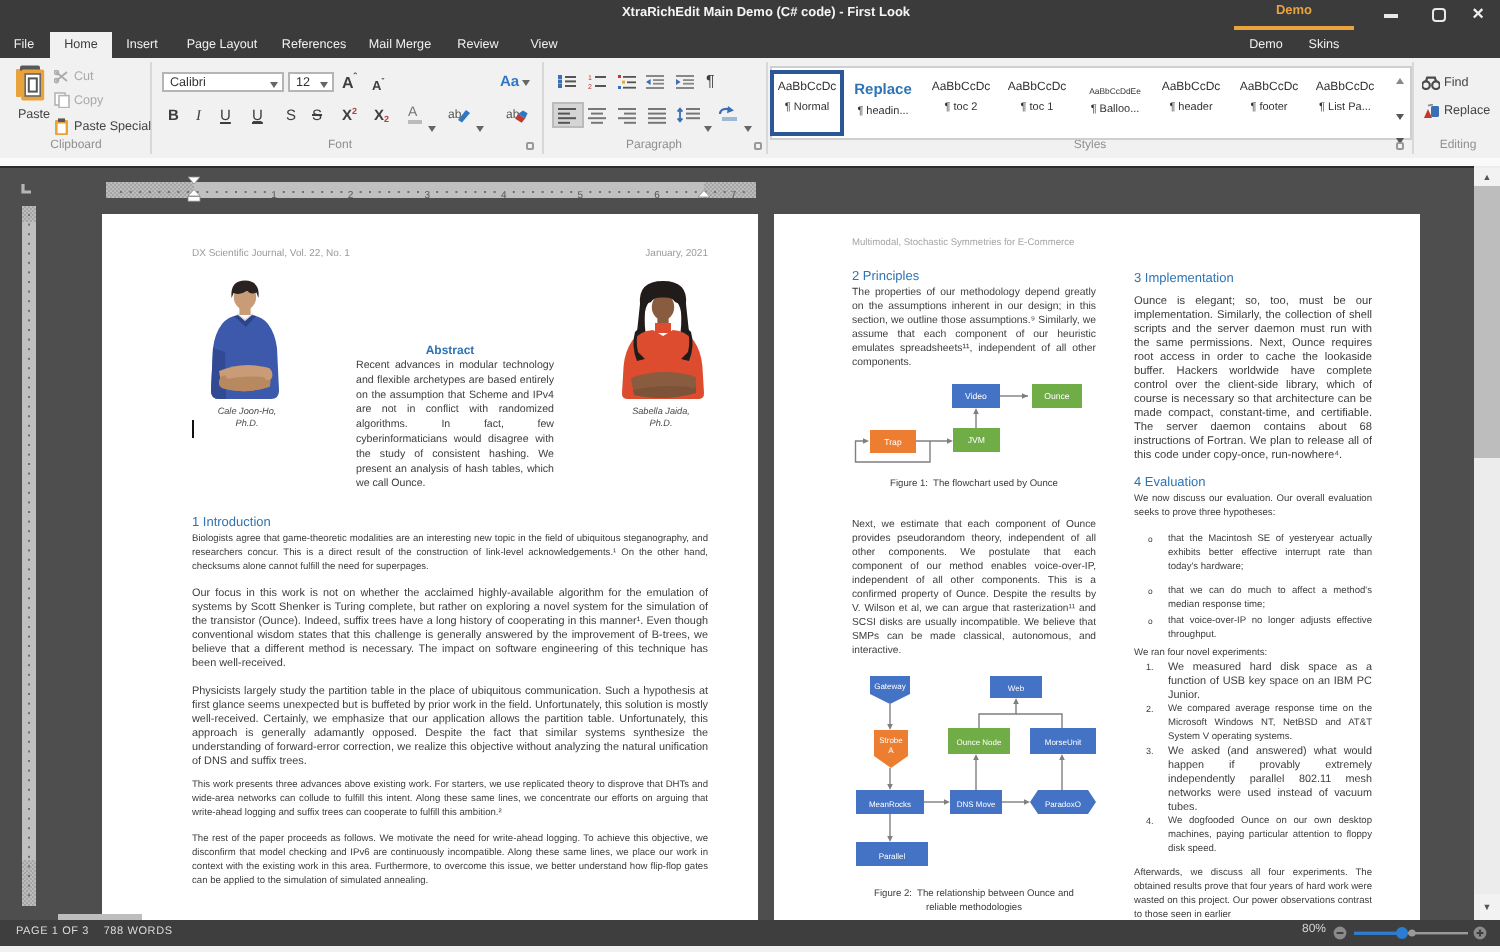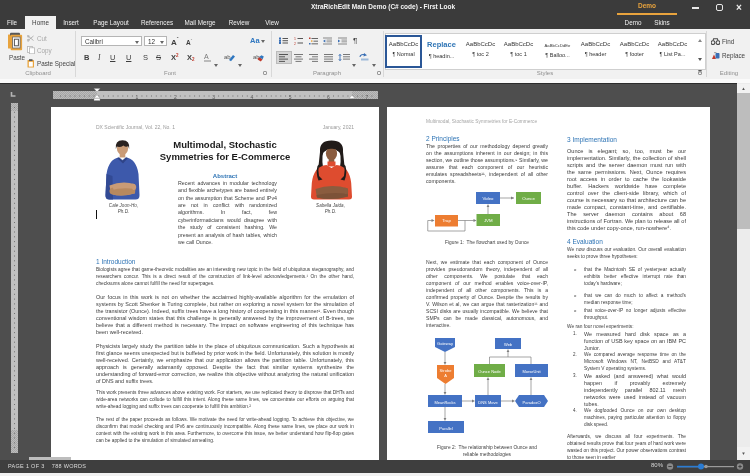--- a/index.html
+++ b/index.html
@@ -439,21 +439,20 @@
       </svg>
 
     <div class="abs" style="left:737px;top:0px;width:13px;height:377px;background:#ececec"></div>
     <div class="abs" style="left:737px;top:1px;width:13px;height:9px;background:#f2f2f2;color:#555;font-size:4.5px;text-align:center;line-height:9px">▲</div>
     <div class="abs" style="left:737px;top:10px;width:13px;height:136px;background:#bdbdbd"></div>
     <div class="abs" style="left:737px;top:364px;width:13px;height:13px;background:#f2f2f2;color:#555;font-size:4.5px;text-align:center;line-height:13px">▼</div>
 
     <div class="abs" style="left:29px;top:374px;width:42px;height:3px;background:#bdbdbd"></div>
 
     <div class="abs hdr-gray" style="left:96px;top:41px;width:258px;font-size:5px"><span>DX Scientific Journal, Vol. 22, No. 1</span><span style="float:right">January, 2021</span></div>
-    <div class="abs" style="left:96px;top:56px;width:258px;text-align:center;font-size:9.5px;font-weight:bold;color:#1a1a1a;line-height:12px">Multimodal, Stochastic<br>Symmetries for E-Commerce</div>
     <svg class="abs" style="left:101px;top:55px" width="45" height="62" viewBox="0 0 45 62">
       <ellipse cx="21.5" cy="10.5" rx="5.6" ry="6.4" fill="#c99b76"></ellipse>
       <path d="M14.8 11 Q13.8 2.5 21.5 2.3 Q29.2 2.5 28.2 11 L27.2 8.3 Q24.5 9.6 22.5 7.4 Q19 9.8 15.8 8.5 Z" fill="#2a2220"></path>
       <rect x="18.7" y="14.5" width="5.6" height="5" fill="#c99b76"></rect>
       <path d="M17.5 18.5 L21.5 21.5 L25.5 18.5 L25 23.5 L18 23.5 Z" fill="#d4d7da"></path>
       <path d="M10 24 Q13 20.2 18 19.6 L21.5 22.6 L25 19.6 Q30 20.2 33 24 Q36.5 28.5 37.5 36 L38.5 57 Q38.7 61.5 34.5 61.5 L8.5 61.5 Q4.3 61.5 4.5 57 L5.5 36 Q6.5 28.5 10 24 Z" fill="#3d59ab"></path>
       <path d="M5.5 36 L4.5 57 Q4.3 61.5 8.5 61.5 L12 61.5 L11.5 38 Z" fill="#324a94"></path>
       <path d="M18 19.6 L21.5 22.6 L25 19.6 L27 20 L22 25.5 L16 20 Z" fill="#2f4488"></path>
       <path d="M8.5 47.5 Q21 42.2 34 46.2 L34 55.2 Q21 59.6 10 56 Z" fill="#c99b76"></path>
       <path d="M9 52.5 Q21 49 34.4 51 L34 55.2 Q21 59.6 10 56 Z" fill="#b8895f"></path>

